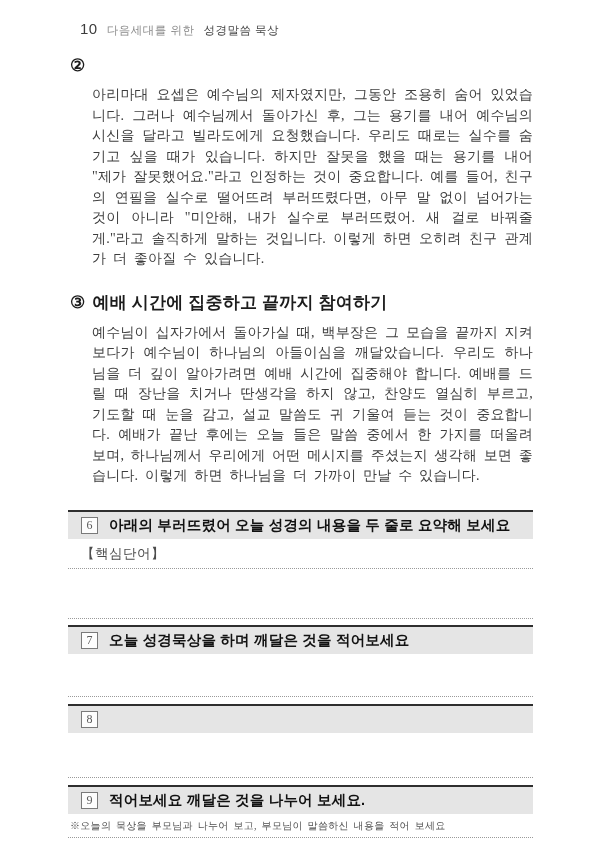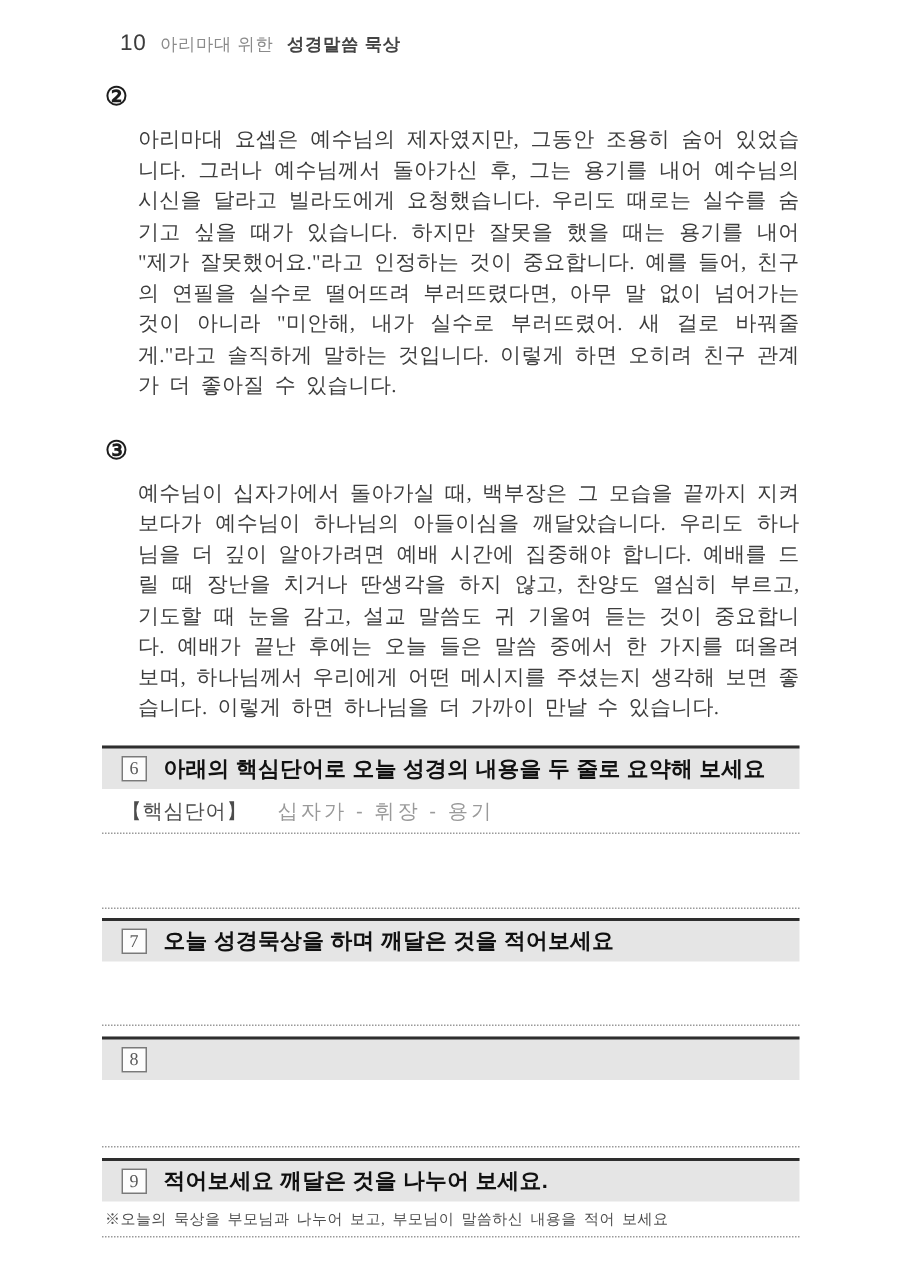--- a/index.html
+++ b/index.html
@@ -17,39 +17,39 @@
   }
 
   
   .runhead {
     display: flex; align-items: baseline; gap: 9px;
     font-family: "Liberation Sans", sans-serif;
     margin: 2px 0 0 12px;
   }
   .runhead .pagenum { font-size: 15px; color: #3c3c3c; letter-spacing: 0.5px; }
   .runhead .series { font-size: 11.5px; color: #8a8a8a; letter-spacing: 0.5px; }
-  .runhead .book { font-size: 11.5px; font-weight: bold; color: #444; letter-spacing: 0.5px; }
+  .runhead .book { font-size: 11.5px; font-weight: normal; color: #444; letter-spacing: 0.5px; }
 
   
   .sec-title {
     font-family: "Liberation Sans", sans-serif;
     font-weight: bold; color: #1c1c1c;
     font-size: 17px; letter-spacing: 0.2px;
     margin: 17px 0 9px 2px;
     display: flex; gap: 7px; align-items: baseline;
   }
   .sec-body {
     margin: 0 0 0 24px;
     font-size: 14px; line-height: 20.5px;
     text-align: justify; text-justify: inter-character;
     word-spacing: 3px; letter-spacing: 0.2px;
     color: #3d3d3d;
   }
   .sec2-body { margin-bottom: 21px; font-family: Liberation Serif, serif; }
-  .sec3-body { margin-bottom: 13px; }
+  .sec3-body { margin-bottom: 23px; }
 
   
   .qblock { margin: 0; }
   .qbar {
     box-sizing: border-box;
     display: flex; align-items: center; gap: 11px;
     background: #e5e5e5;
     border-top: 2px solid #2e2e2e;
     height: 29px; padding: 0 10px 0 13px;
     font-family: "Liberation Sans", sans-serif;
@@ -58,21 +58,21 @@
   }
   .qnum {
     box-sizing: border-box;
     width: 17px; height: 17px; flex: 0 0 17px;
     border: 1px solid #7a7a7a; background: #fdfdfd;
     display: inline-flex; align-items: center; justify-content: center;
     font-family: "Liberation Serif", serif; font-weight: normal;
     font-size: 12px; color: #5a5a5a;
   }
   .kwrow {
-    display: flex; gap: 20px; align-items: baseline;
+    display: flex; gap: 2px; align-items: baseline;
     font-family: "Liberation Sans", sans-serif;
     font-size: 13.5px;
     padding: 6px 0 5px 13px;
     border-bottom: 1px dotted #9a9a9a;
   }
   .kwrow .kwlabel { color: #4c4c4c; letter-spacing: 0.5px; }
   .kwrow .kwords { color: #9a9a9a; letter-spacing: 2px; }
   .noterow {
     font-family: "Liberation Serif", serif;
     font-size: 10px; color: #4f4f4f;
@@ -88,42 +88,42 @@
   .gap-6 { height: 6px; }
   .gap-7 { height: 7px; }
 </style>
 </head>
 <body>
 
 <div class="page">
 
   <div class="runhead">
     <span class="pagenum">10</span>
-    <span class="series">아리마대 위한</span>
+    <span class="series">다음세대를 위한</span>
     <span class="book">성경말씀 묵상</span>
   </div>
 
   <div class="sec-title">
     <span>②</span>
   </div>
   <p class="sec-body sec2-body">아리마대 요셉은 예수님의 제자였지만, 그동안 조용히 숨어 있었습니다. 그러나 예수님께서 돌아가신 후, 그는 용기를 내어 예수님의 시신을 달라고 빌라도에게 요청했습니다. 우리도 때로는 실수를 숨기고 싶을 때가 있습니다. 하지만 잘못을 했을 때는 용기를 내어 "제가 잘못했어요."라고 인정하는 것이 중요합니다. 예를 들어, 친구의 연필을 실수로 떨어뜨려 부러뜨렸다면, 아무 말 없이 넘어가는 것이 아니라 "미안해, 내가 실수로 부러뜨렸어. 새 걸로 바꿔줄게."라고 솔직하게 말하는 것입니다. 이렇게 하면 오히려 친구 관계가 더 좋아질 수 있습니다.</p>
 
   <div class="sec-title">
     <span>③</span>
+    <span>예배 시간에 집중하고 끝까지 참여하기</span>
   </div>
   <p class="sec-body sec3-body">예수님이 십자가에서 돌아가실 때, 백부장은 그 모습을 끝까지 지켜보다가 예수님이 하나님의 아들이심을 깨달았습니다. 우리도 하나님을 더 깊이 알아가려면 예배 시간에 집중해야 합니다. 예배를 드릴 때 장난을 치거나 딴생각을 하지 않고, 찬양도 열심히 부르고, 기도할 때 눈을 감고, 설교 말씀도 귀 기울여 듣는 것이 중요합니다. 예배가 끝난 후에는 오늘 들은 말씀 중에서 한 가지를 떠올려 보며, 하나님께서 우리에게 어떤 메시지를 주셨는지 생각해 보면 좋습니다. 이렇게 하면 하나님을 더 가까이 만날 수 있습니다.</p>
 
   <div class="qblock">
     <div class="qbar">
       <span class="qnum">6</span>
-      <span>아래의 핵심단어로 오늘 성경의 내용을 두 줄로 요약해 보세요</span>
+      <span>아래의 부러뜨렸어 오늘 성경의 내용을 두 줄로 요약해 보세요</span>
     </div>
     <div class="kwrow">
       <span class="kwlabel">【핵심단어】</span>
-      <span class="kwords">십자가 - 휘장 - 용기</span>
     </div>
     <div class="rule rule-50"></div>
     <div class="gap-6"></div>
   </div>
 
   <div class="qblock">
     <div class="qbar">
       <span class="qnum">7</span>
       <span>오늘 성경묵상을 하며 깨달은 것을 적어보세요</span>
     </div>

